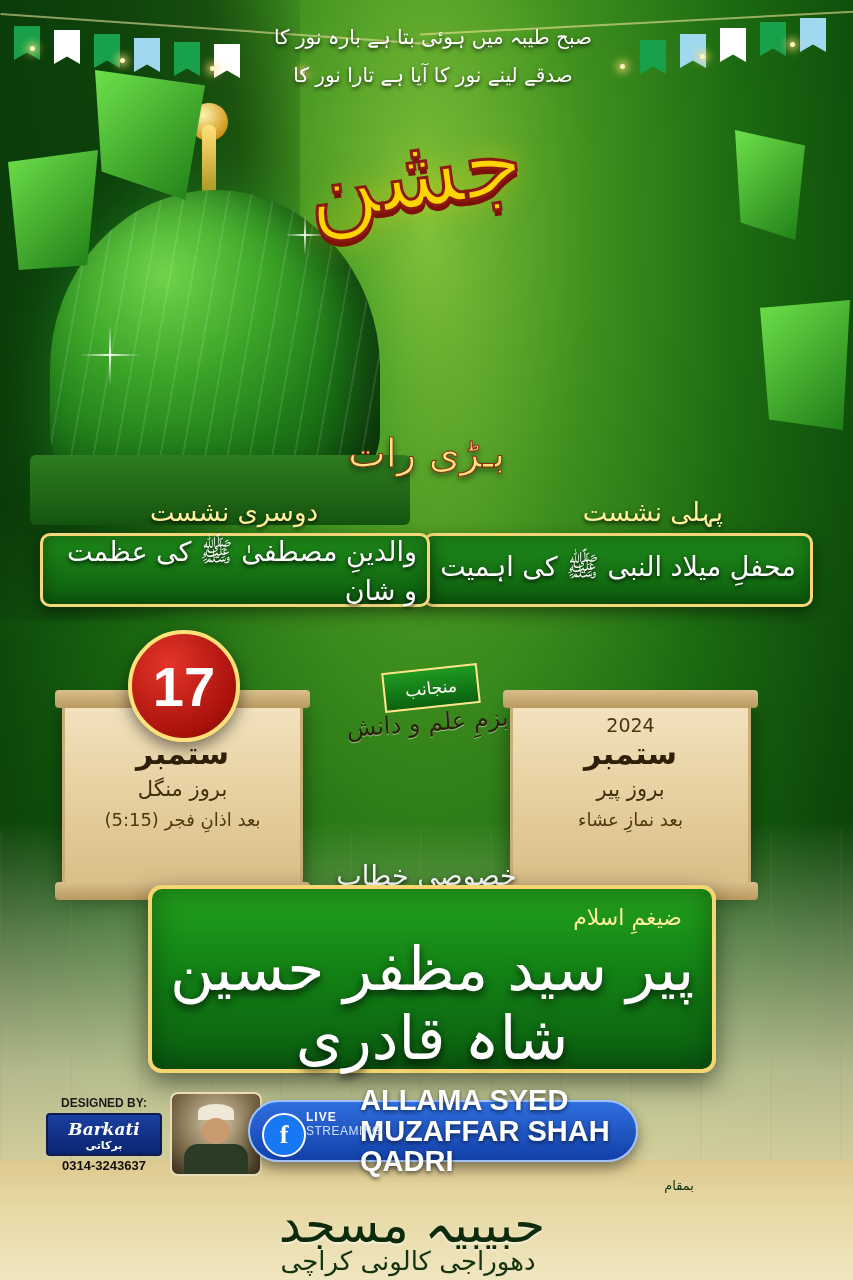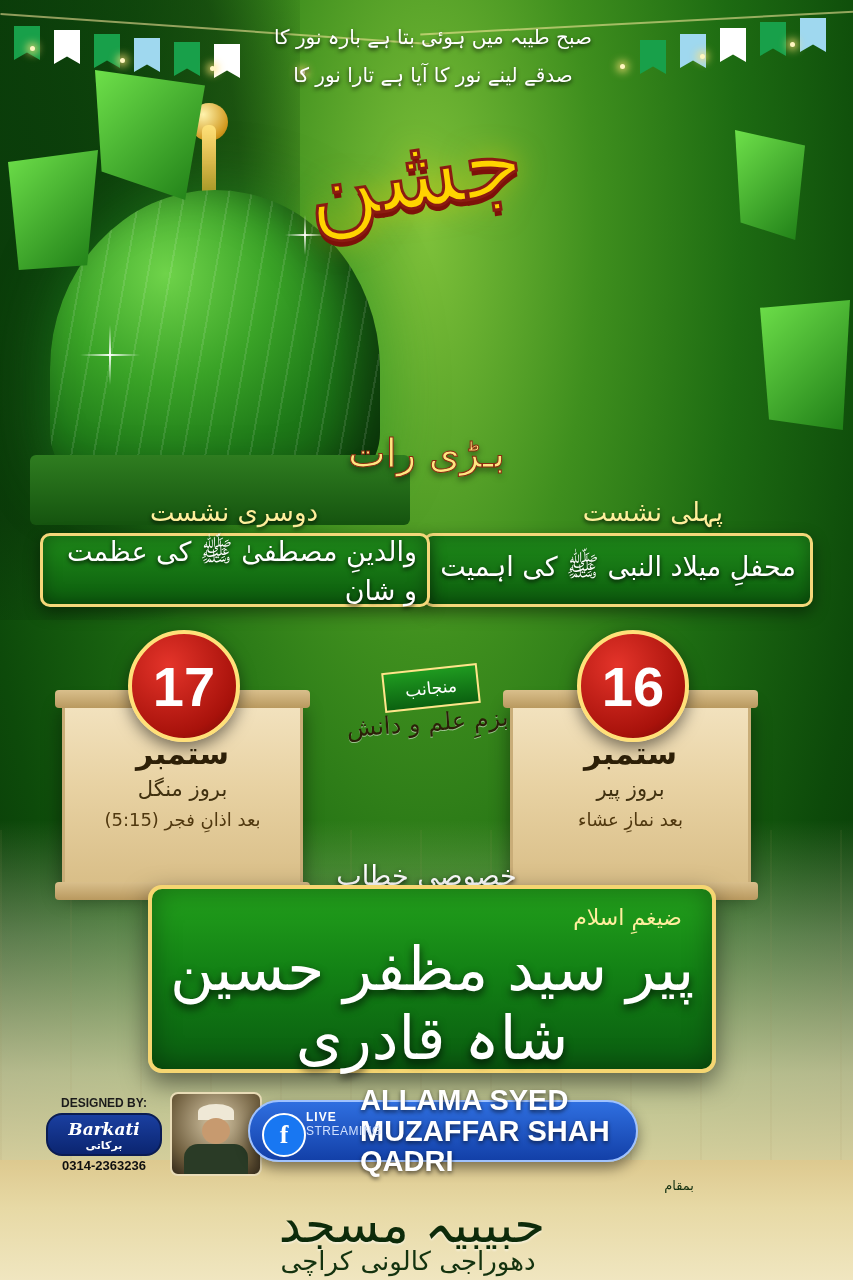--- a/index.html
+++ b/index.html
@@ -343,21 +343,21 @@
     text-align: center;
     color: #1b1b1b;
     font-size: 12px;
     font-weight: bold;
     font-family: "Liberation Sans", sans-serif;
   }
   .designer-logo {
     margin-top: 3px;
     background: linear-gradient(to bottom, #1a3fa0, #0b2570);
     border: 2px solid #0a1c52;
-    border-radius: 16px;
+    border-radius: 4px;
     color: #ffffff;
     padding: 4px 0 2px 0;
   }
   .designer-logo .nm {
     font-family: "DejaVu Serif", serif;
     font-style: italic;
     font-size: 17px;
   }
   .designer-logo .ur {
     font-size: 11px;
@@ -551,21 +551,20 @@
   </div>
 
   <div class="scroll" style="left:510px; top:700px;">
     <div class="scroll-text">
       <div class="scroll-year">2024</div>
       <div class="scroll-month">ستمبر</div>
       <div class="scroll-day">بروز پیر</div>
       <div class="scroll-time">بعد نمازِ عشاء</div>
     </div>
   </div>
-  <div class="date-badge" style="left:577px; top:630px;">16</div>
 
   <div class="scroll" style="left:62px; top:700px;">
     <div class="scroll-text">
       <div class="scroll-year">2024</div>
       <div class="scroll-month">ستمبر</div>
       <div class="scroll-day">بروز منگل</div>
       <div class="scroll-time">بعد اذانِ فجر (5:15)</div>
     </div>
   </div>
   <div class="date-badge" style="left:128px; top:630px;">17</div>
@@ -578,21 +577,21 @@
     <div class="speaker-title">ضیغمِ اسلام</div>
     <div class="speaker-name">پیر سید مظفر حسین شاہ قادری</div>
   </div>
 
   <div class="designer">
     <div>DESIGNED BY:</div>
     <div class="designer-logo">
       <div class="nm">Barkati</div>
       <div class="ur">برکاتی</div>
     </div>
-    <div class="designer-phone">0314-2363236</div>
+    <div class="designer-phone">0314-3243637</div>
   </div>
 
   <div class="speaker-photo">
     <div class="photo-cap"></div>
     <div class="photo-face"></div>
     <div class="photo-body"></div>
   </div>
 
   <div class="live-bar">
     <div class="fb-badge">f</div>

